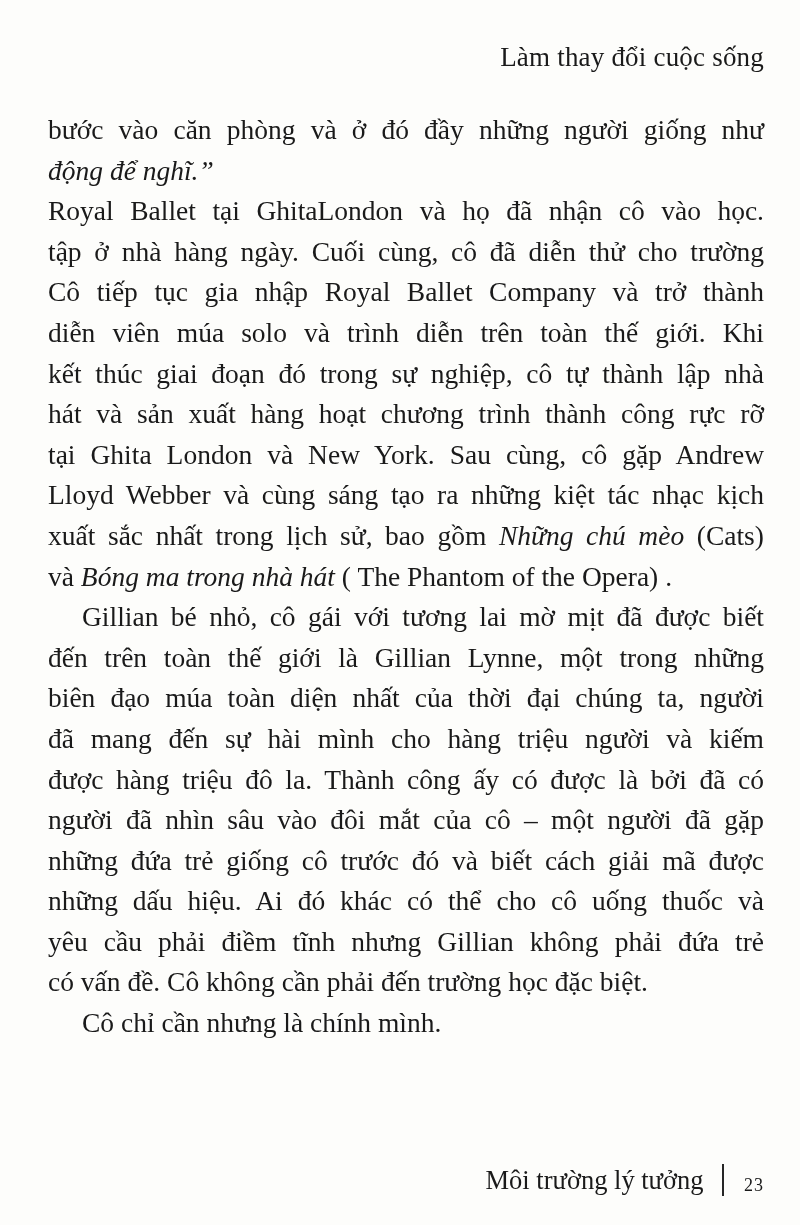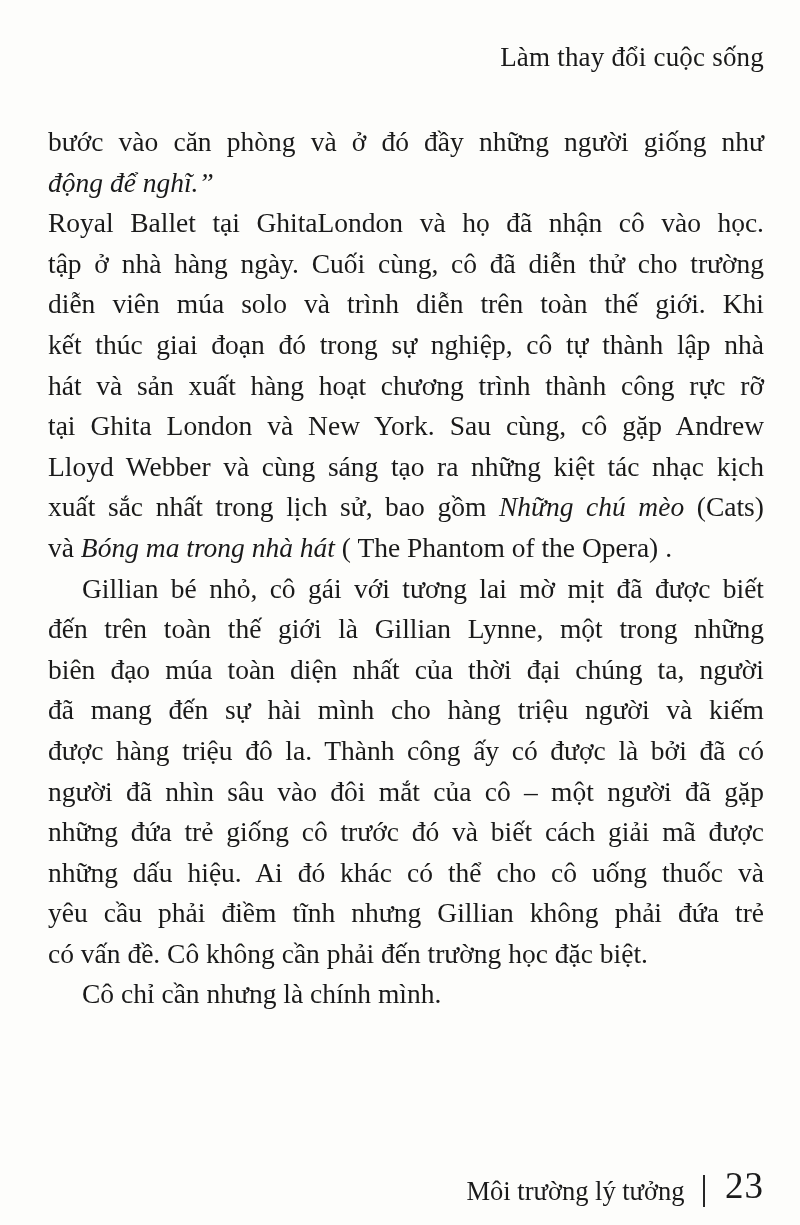--- a/index.html
+++ b/index.html
@@ -13,21 +13,21 @@
     background: var(--page-bg, #fdfdfb);
     color: var(--ink, #1a1a1a);
     font-family: "Liberation Serif", "DejaVu Serif", serif;
     padding: 40px 36px 0 48px;
     position: relative;
   }
   .running-header {
     text-align: right;
     font-size: 27px;
     line-height: 34px;
-    margin-bottom: 48px;
+    margin-bottom: 36px;
     letter-spacing: 0.2px;
   }
   .body-text {
     font-size: 27.5px;
     line-height: 40.6px;
     width: 716px;
   }
   .line { white-space: normal; }
   .line.just {
     text-align: justify;
@@ -43,33 +43,34 @@
     align-items: flex-end;
     font-size: 26.5px;
   }
   .footer-bar {
     display: inline-block;
     width: 2.5px;
     height: 32px;
     background: #262626;
     margin: 0 20px 0 18px;
   }
-  .page-number { font-size: 37px; letter-spacing: 1px; }
+  .page-number { font-size: 18px; letter-spacing: 1px; }
 </style>
 </head>
 <body>
 
 <div class="page" style="--page-bg: #fdfdfb; --ink: #1a1a1a;">
   <div class="running-header">Làm thay đổi cuộc sống</div>
 
   <div class="body-text" id="body-text">
       <div class="line just"><span>bước vào căn phòng và ở đó đầy những người giống như</span></div>
       <div class="line"><span class="it">động để nghĩ.”</span></div>
       <div class="line just"><span>Royal Ballet tại GhitaLondon và họ đã nhận cô vào học.</span></div>
       <div class="line just"><span>tập ở nhà hàng ngày. Cuối cùng, cô đã diễn thử cho trường</span></div>
+      <div class="line just"><span>Cô tiếp tục gia nhập Royal Ballet Company và trở thành</span></div>
       <div class="line just"><span>diễn viên múa solo và trình diễn trên toàn thế giới. Khi</span></div>
       <div class="line just"><span>kết thúc giai đoạn đó trong sự nghiệp, cô tự thành lập nhà</span></div>
       <div class="line just"><span>hát và sản xuất hàng hoạt chương trình thành công rực rỡ</span></div>
       <div class="line just"><span>tại Ghita London và New York. Sau cùng, cô gặp Andrew</span></div>
       <div class="line just"><span>Lloyd Webber và cùng sáng tạo ra những kiệt tác nhạc kịch</span></div>
       <div class="line just"><span>xuất sắc nhất trong lịch sử, bao gồm </span><span class="it">Những chú mèo</span><span> (Cats)</span></div>
       <div class="line"><span>và </span><span class="it">Bóng ma trong nhà hát</span><span> ( The Phantom of the Opera) .</span></div>
       <div class="line just indent"><span>Gillian bé nhỏ, cô gái với tương lai mờ mịt đã được biết</span></div>
       <div class="line just"><span>đến trên toàn thế giới là Gillian Lynne, một trong những</span></div>
       <div class="line just"><span>biên đạo múa toàn diện nhất của thời đại chúng ta, người</span></div>

